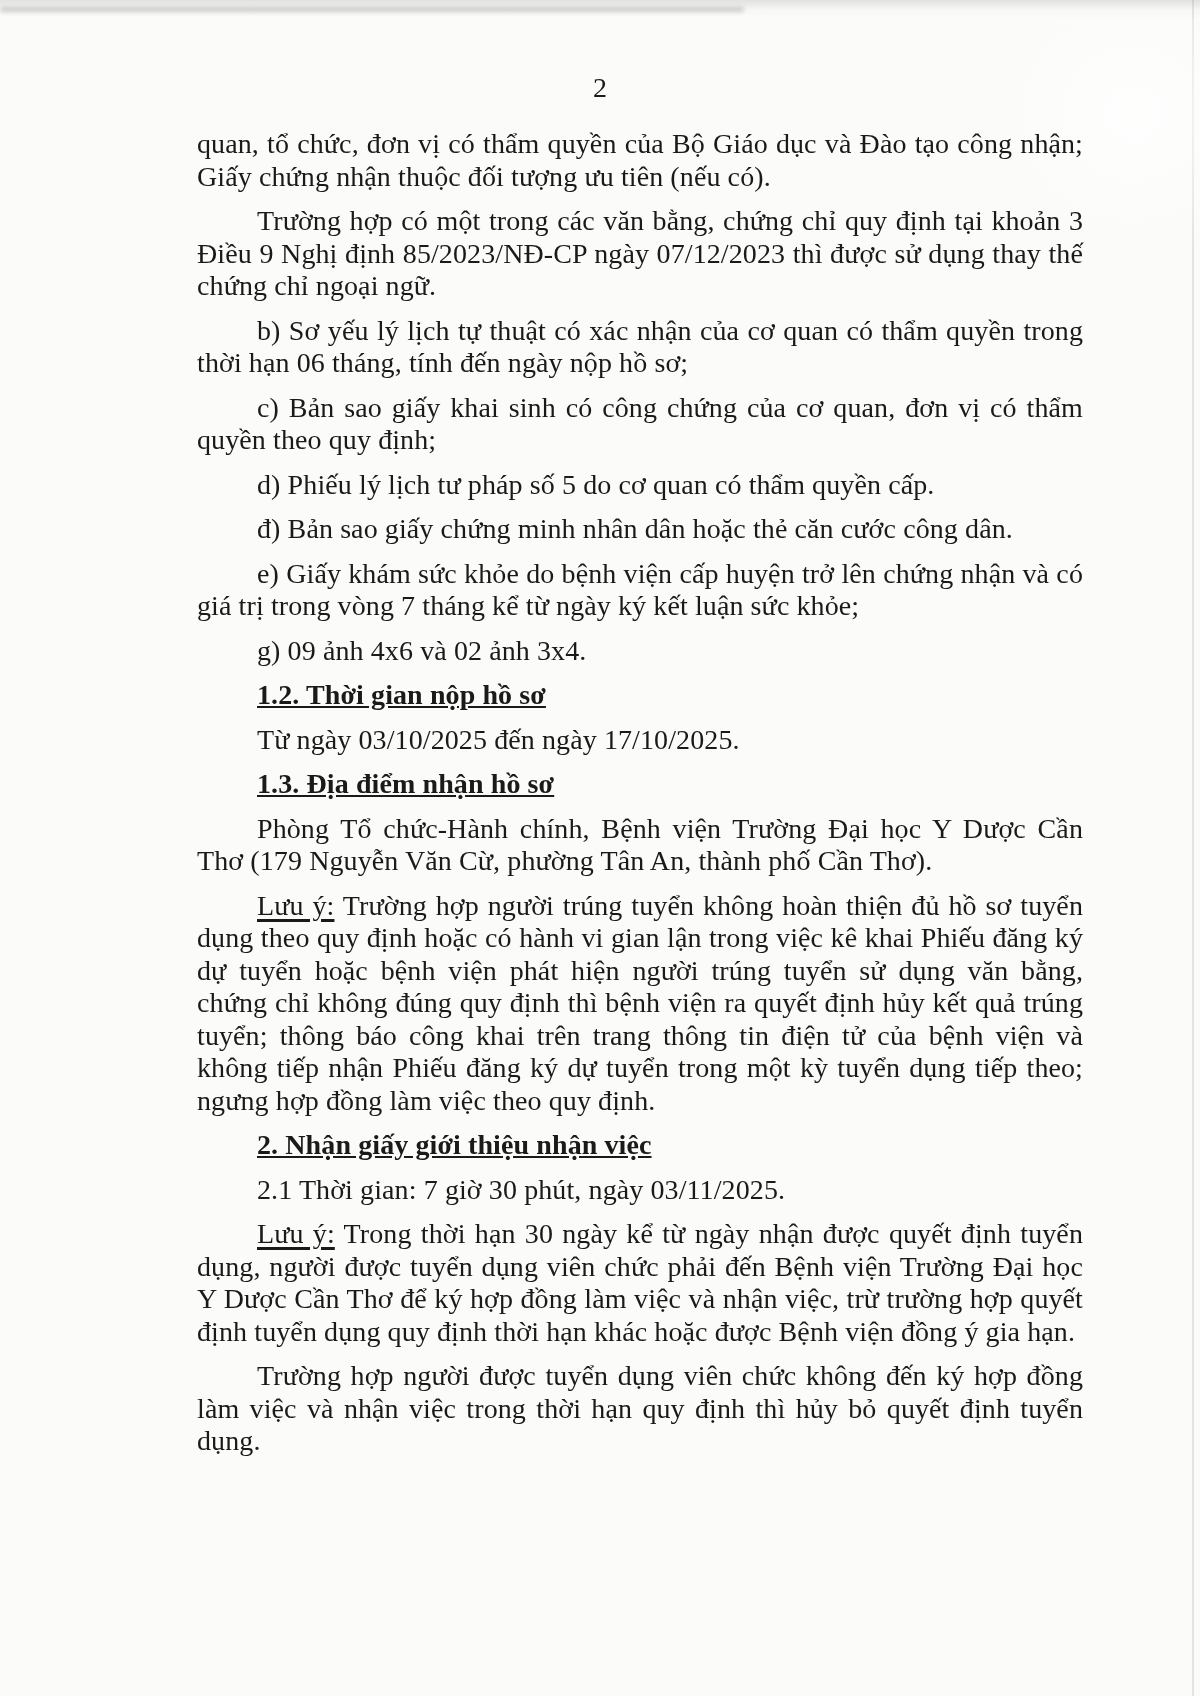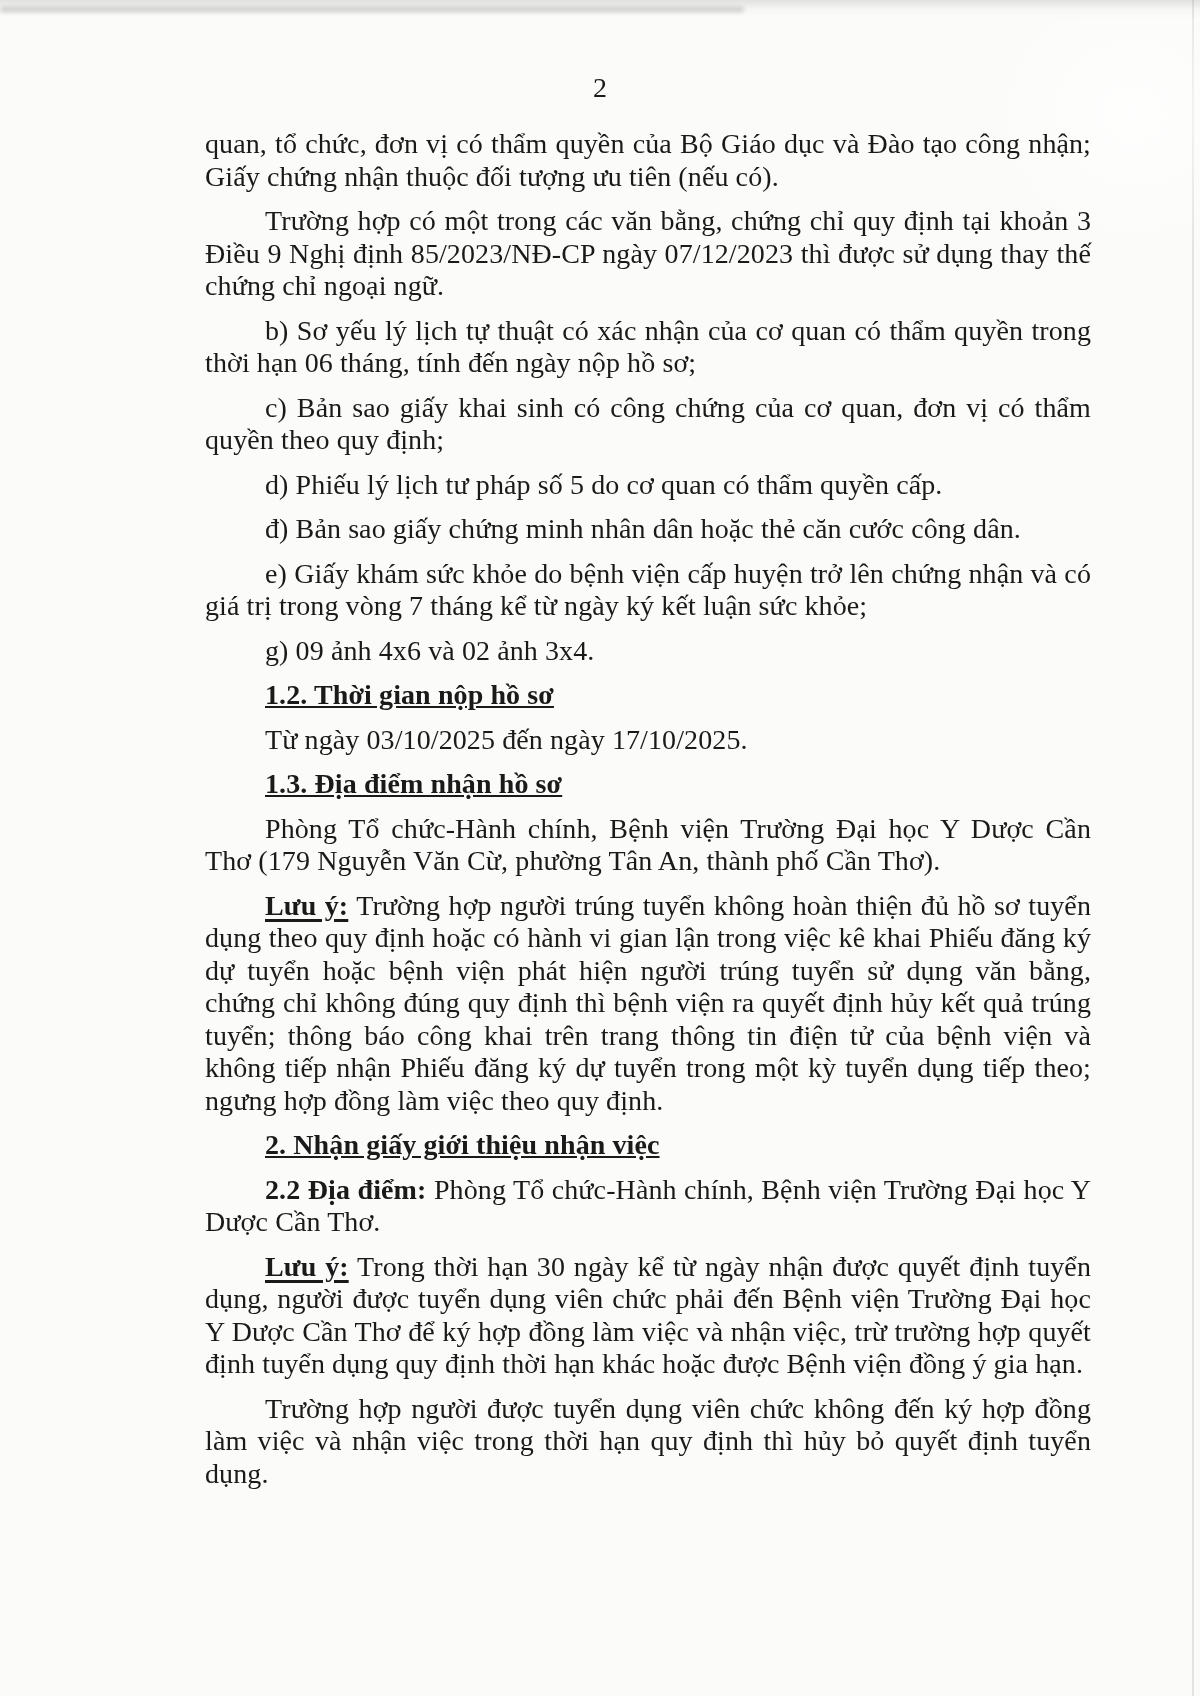--- a/index.html
+++ b/index.html
@@ -51,35 +51,35 @@
   .page-number {
     position: absolute;
     top: 72px; left: 0;
     width: 100%;
     text-align: center;
     font-size: 28px;
     line-height: 32px;
   }
   .content {
     position: absolute;
-    left: 205px;
+    left: 197px;
     top: 116px;
     width: 886px;
   }
   .content p {
     margin: 12px 0 0 0;
     padding: 0;
     font-size: 28px;
     line-height: 32.5px;
     text-align: justify;
     letter-spacing: 0.1px;
   }
   .content p.indent { text-indent: 60px; }
   .content p.heading { font-weight: bold; text-decoration: underline; }
-  .lead { font-weight: bold; }
+  .lead { font-weight: normal; }
   .lead.underline {
     text-decoration: underline;
     text-decoration-thickness: 2.5px;
     text-underline-offset: 4px;
   }
 </style>
 </head>
 <body>
 
 <div class="page">
@@ -98,17 +98,17 @@
       <p class="body indent">d) Phiếu lý lịch tư pháp số 5 do cơ quan có thẩm quyền cấp.</p>
       <p class="body indent">đ) Bản sao giấy chứng minh nhân dân hoặc thẻ căn cước công dân.</p>
       <p class="body indent">e) Giấy khám sức khỏe do bệnh viện cấp huyện trở lên chứng nhận và có giá trị trong vòng 7 tháng kể từ ngày ký kết luận sức khỏe;</p>
       <p class="body indent">g) 09 ảnh 4x6 và 02 ảnh 3x4.</p>
       <p class="heading indent">1.2. Thời gian nộp hồ sơ</p>
       <p class="body indent">Từ ngày 03/10/2025 đến ngày 17/10/2025.</p>
       <p class="heading indent">1.3. Địa điểm nhận hồ sơ</p>
       <p class="body indent">Phòng Tổ chức-Hành chính, Bệnh viện Trường Đại học Y Dược Cần Thơ (179 Nguyễn Văn Cừ, phường Tân An, thành phố Cần Thơ).</p>
       <p class="body indent"><span class="lead underline">Lưu ý:</span> Trường hợp người trúng tuyển không hoàn thiện đủ hồ sơ tuyển dụng theo quy định hoặc có hành vi gian lận trong việc kê khai Phiếu đăng ký dự tuyển hoặc bệnh viện phát hiện người trúng tuyển sử dụng văn bằng, chứng chỉ không đúng quy định thì bệnh viện ra quyết định hủy kết quả trúng tuyển; thông báo công khai trên trang thông tin điện tử của bệnh viện và không tiếp nhận Phiếu đăng ký dự tuyển trong một kỳ tuyển dụng tiếp theo; ngưng hợp đồng làm việc theo quy định.</p>
       <p class="heading indent">2. Nhận giấy giới thiệu nhận việc</p>
-      <p class="body indent"><span class="lead">2.2 Địa điểm:</span> Phòng Tổ chức-Hành chính, Bệnh viện Trường Đại học Y Dược Cần Thơ.</p>
+      <p class="body indent"><span class="lead">2.1 Thời gian:</span> 7 giờ 30 phút, ngày 03/11/2025.</p>
       <p class="body indent"><span class="lead underline">Lưu ý:</span> Trong thời hạn 30 ngày kể từ ngày nhận được quyết định tuyển dụng, người được tuyển dụng viên chức phải đến Bệnh viện Trường Đại học Y Dược Cần Thơ để ký hợp đồng làm việc và nhận việc, trừ trường hợp quyết định tuyển dụng quy định thời hạn khác hoặc được Bệnh viện đồng ý gia hạn.</p>
       <p class="body indent">Trường hợp người được tuyển dụng viên chức không đến ký hợp đồng làm việc và nhận việc trong thời hạn quy định thì hủy bỏ quyết định tuyển dụng.</p>
     </div>
 </div>
 
 </body></html>

